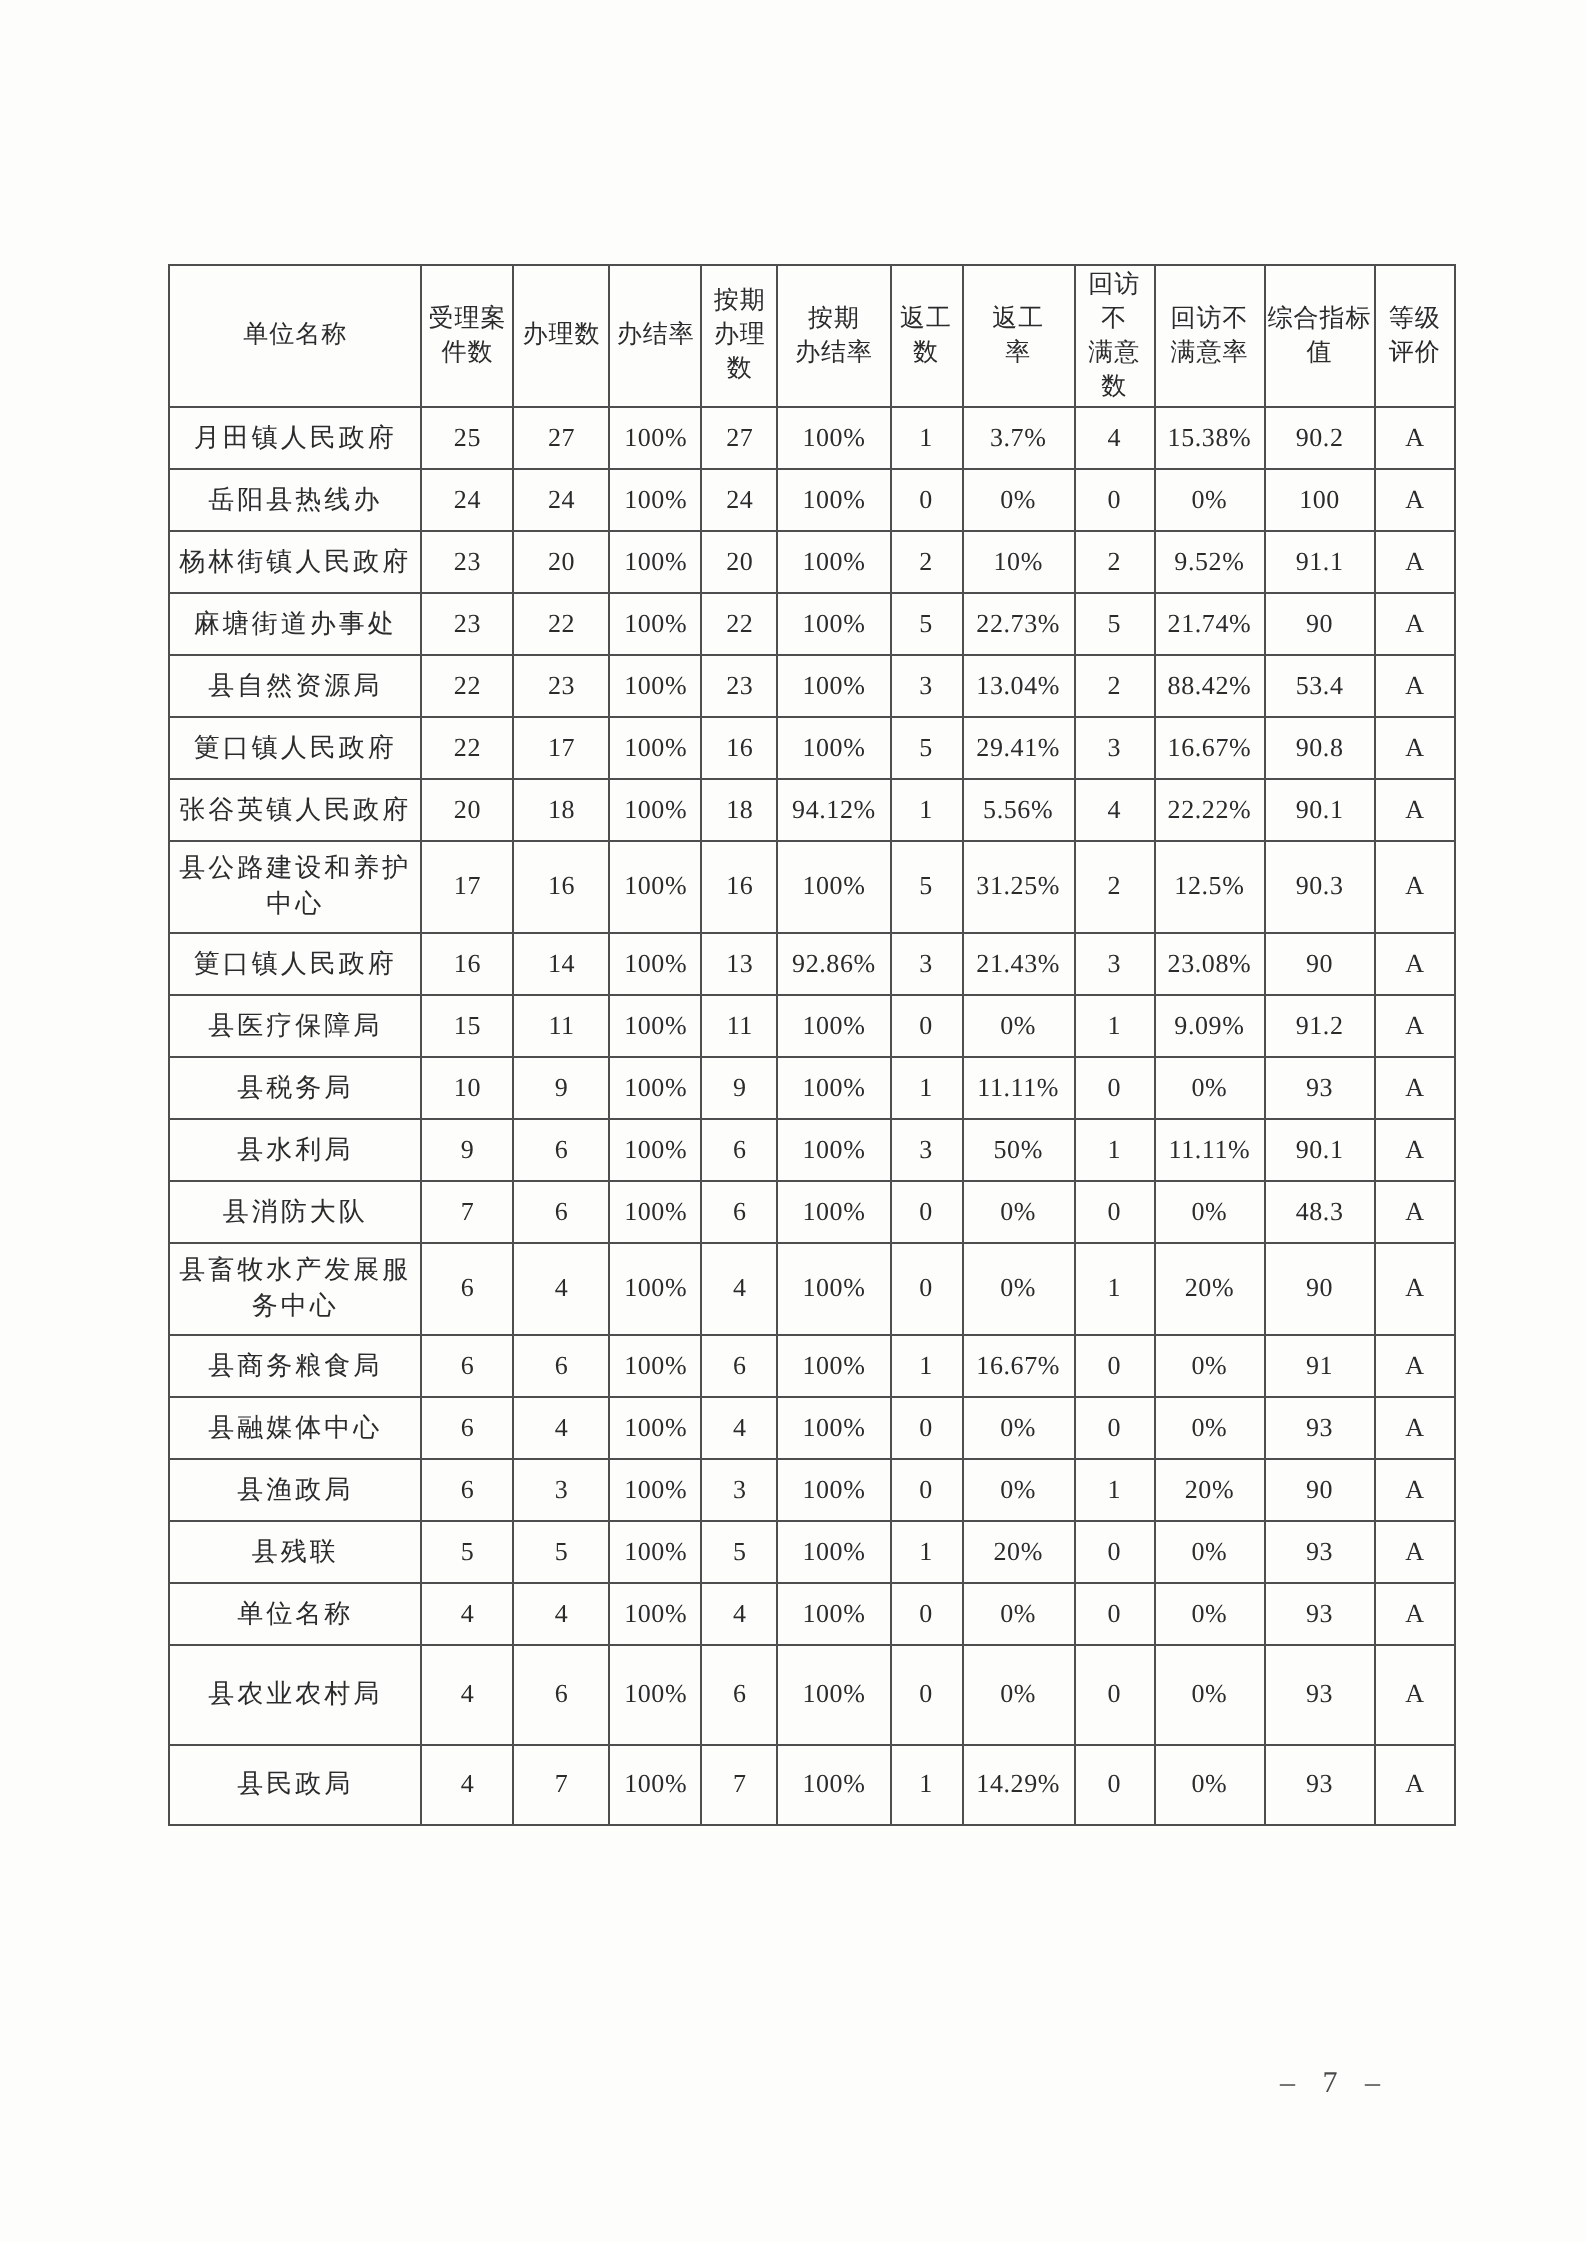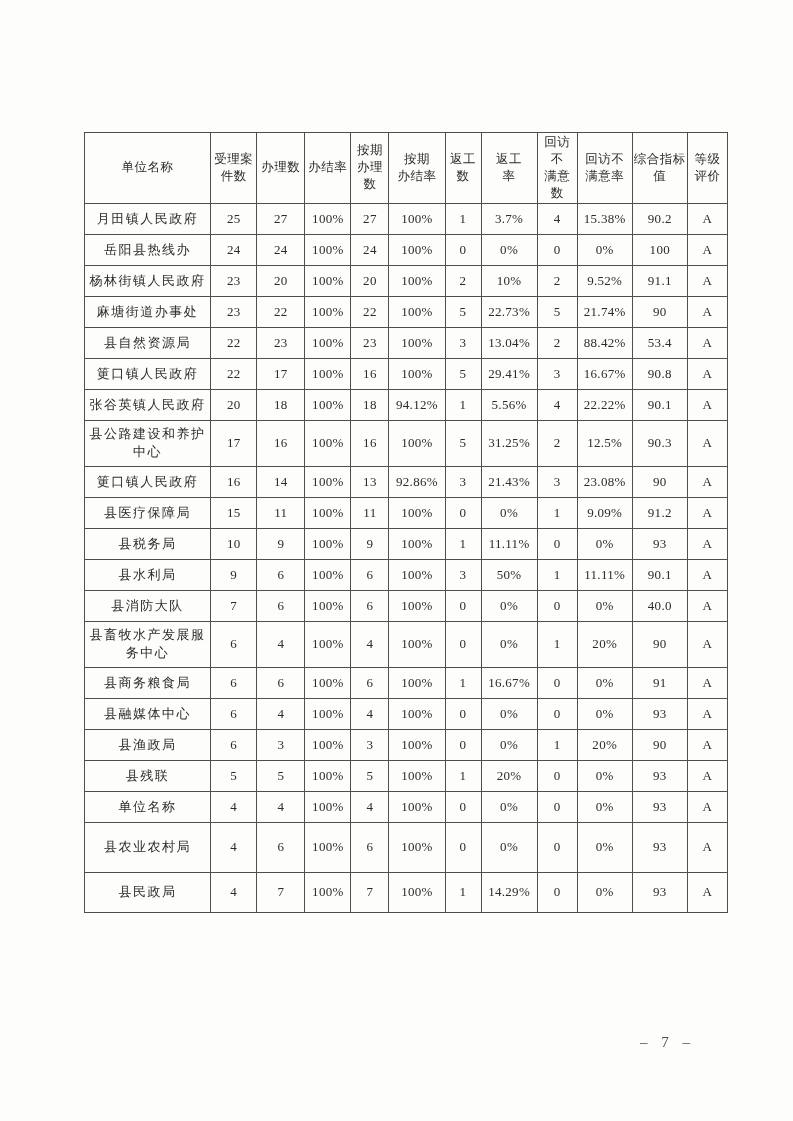--- a/index.html
+++ b/index.html
@@ -283,21 +283,21 @@
           <td class="unit-cell">县消防大队</td>
           <td class="num-cell">7</td>
           <td class="num-cell">6</td>
           <td class="num-cell">100%</td>
           <td class="num-cell">6</td>
           <td class="num-cell">100%</td>
           <td class="num-cell">0</td>
           <td class="num-cell">0%</td>
           <td class="num-cell">0</td>
           <td class="num-cell">0%</td>
-          <td class="num-cell">40.0</td>
+          <td class="num-cell">48.3</td>
           <td class="num-cell">A</td>
         </tr>
         <tr style="height: 46px; font-family: Liberation Serif, serif;">
           <td class="unit-cell">县畜牧水产发展服务中心</td>
           <td class="num-cell">6</td>
           <td class="num-cell">4</td>
           <td class="num-cell">100%</td>
           <td class="num-cell">4</td>
           <td class="num-cell">100%</td>
           <td class="num-cell">0</td>

